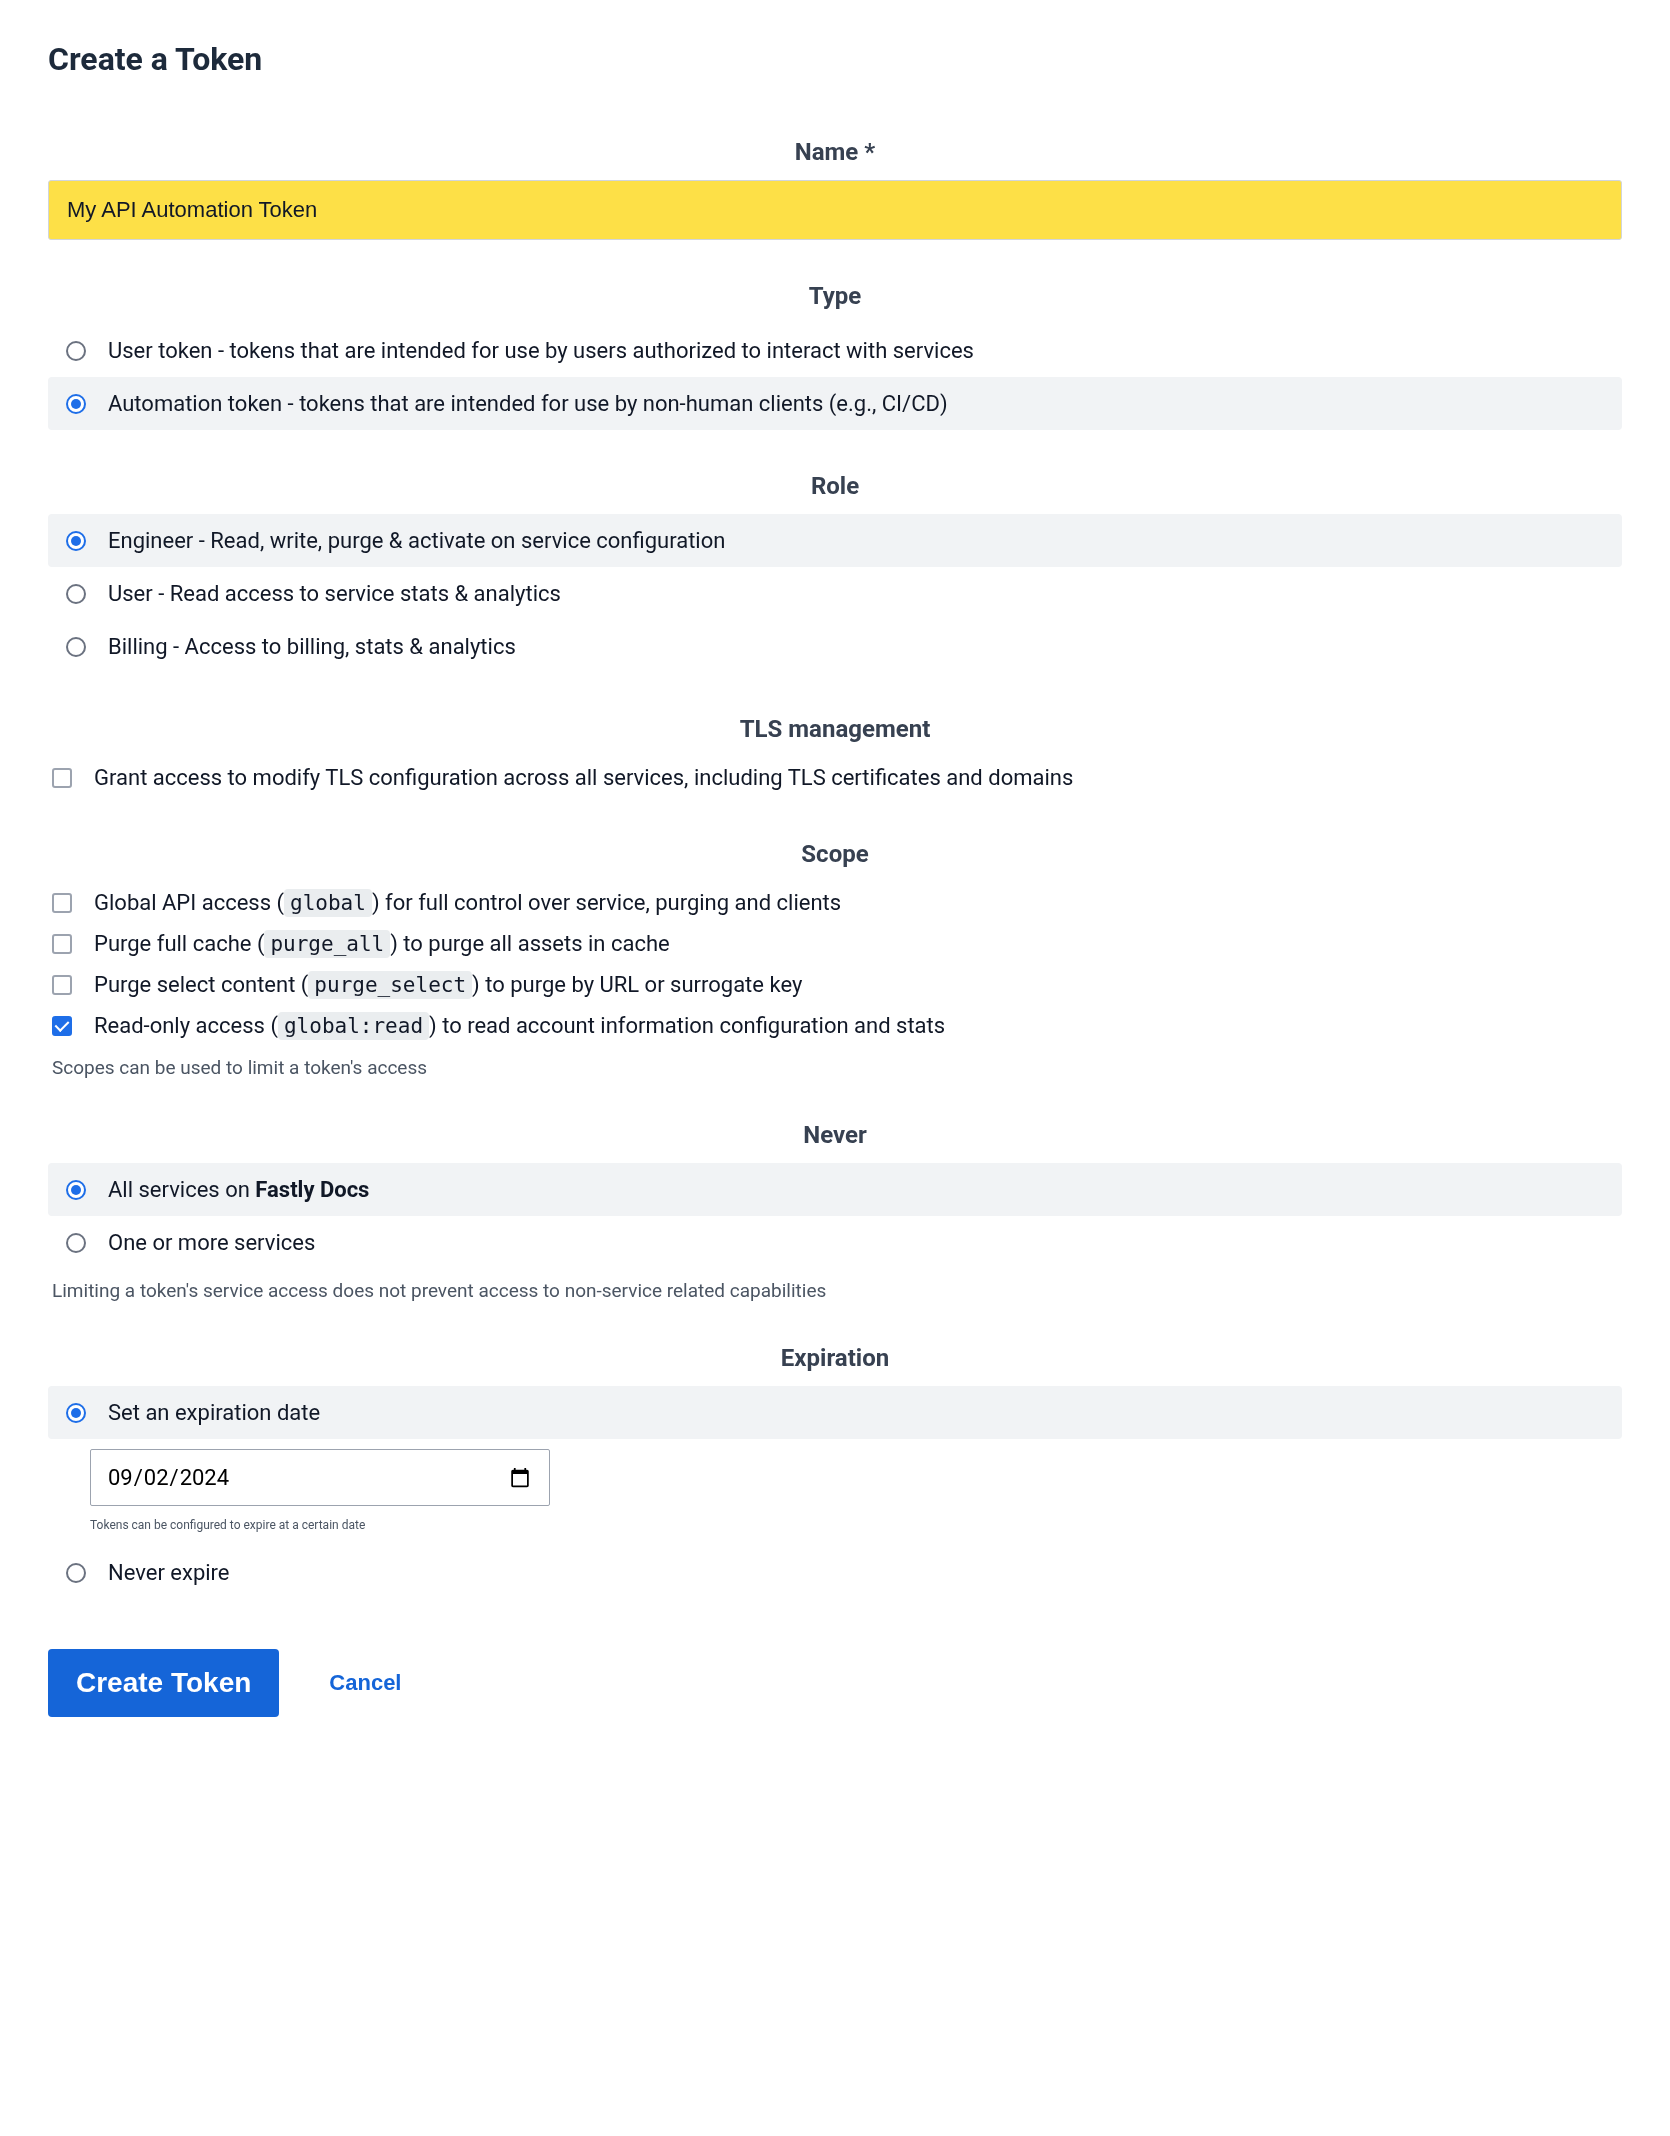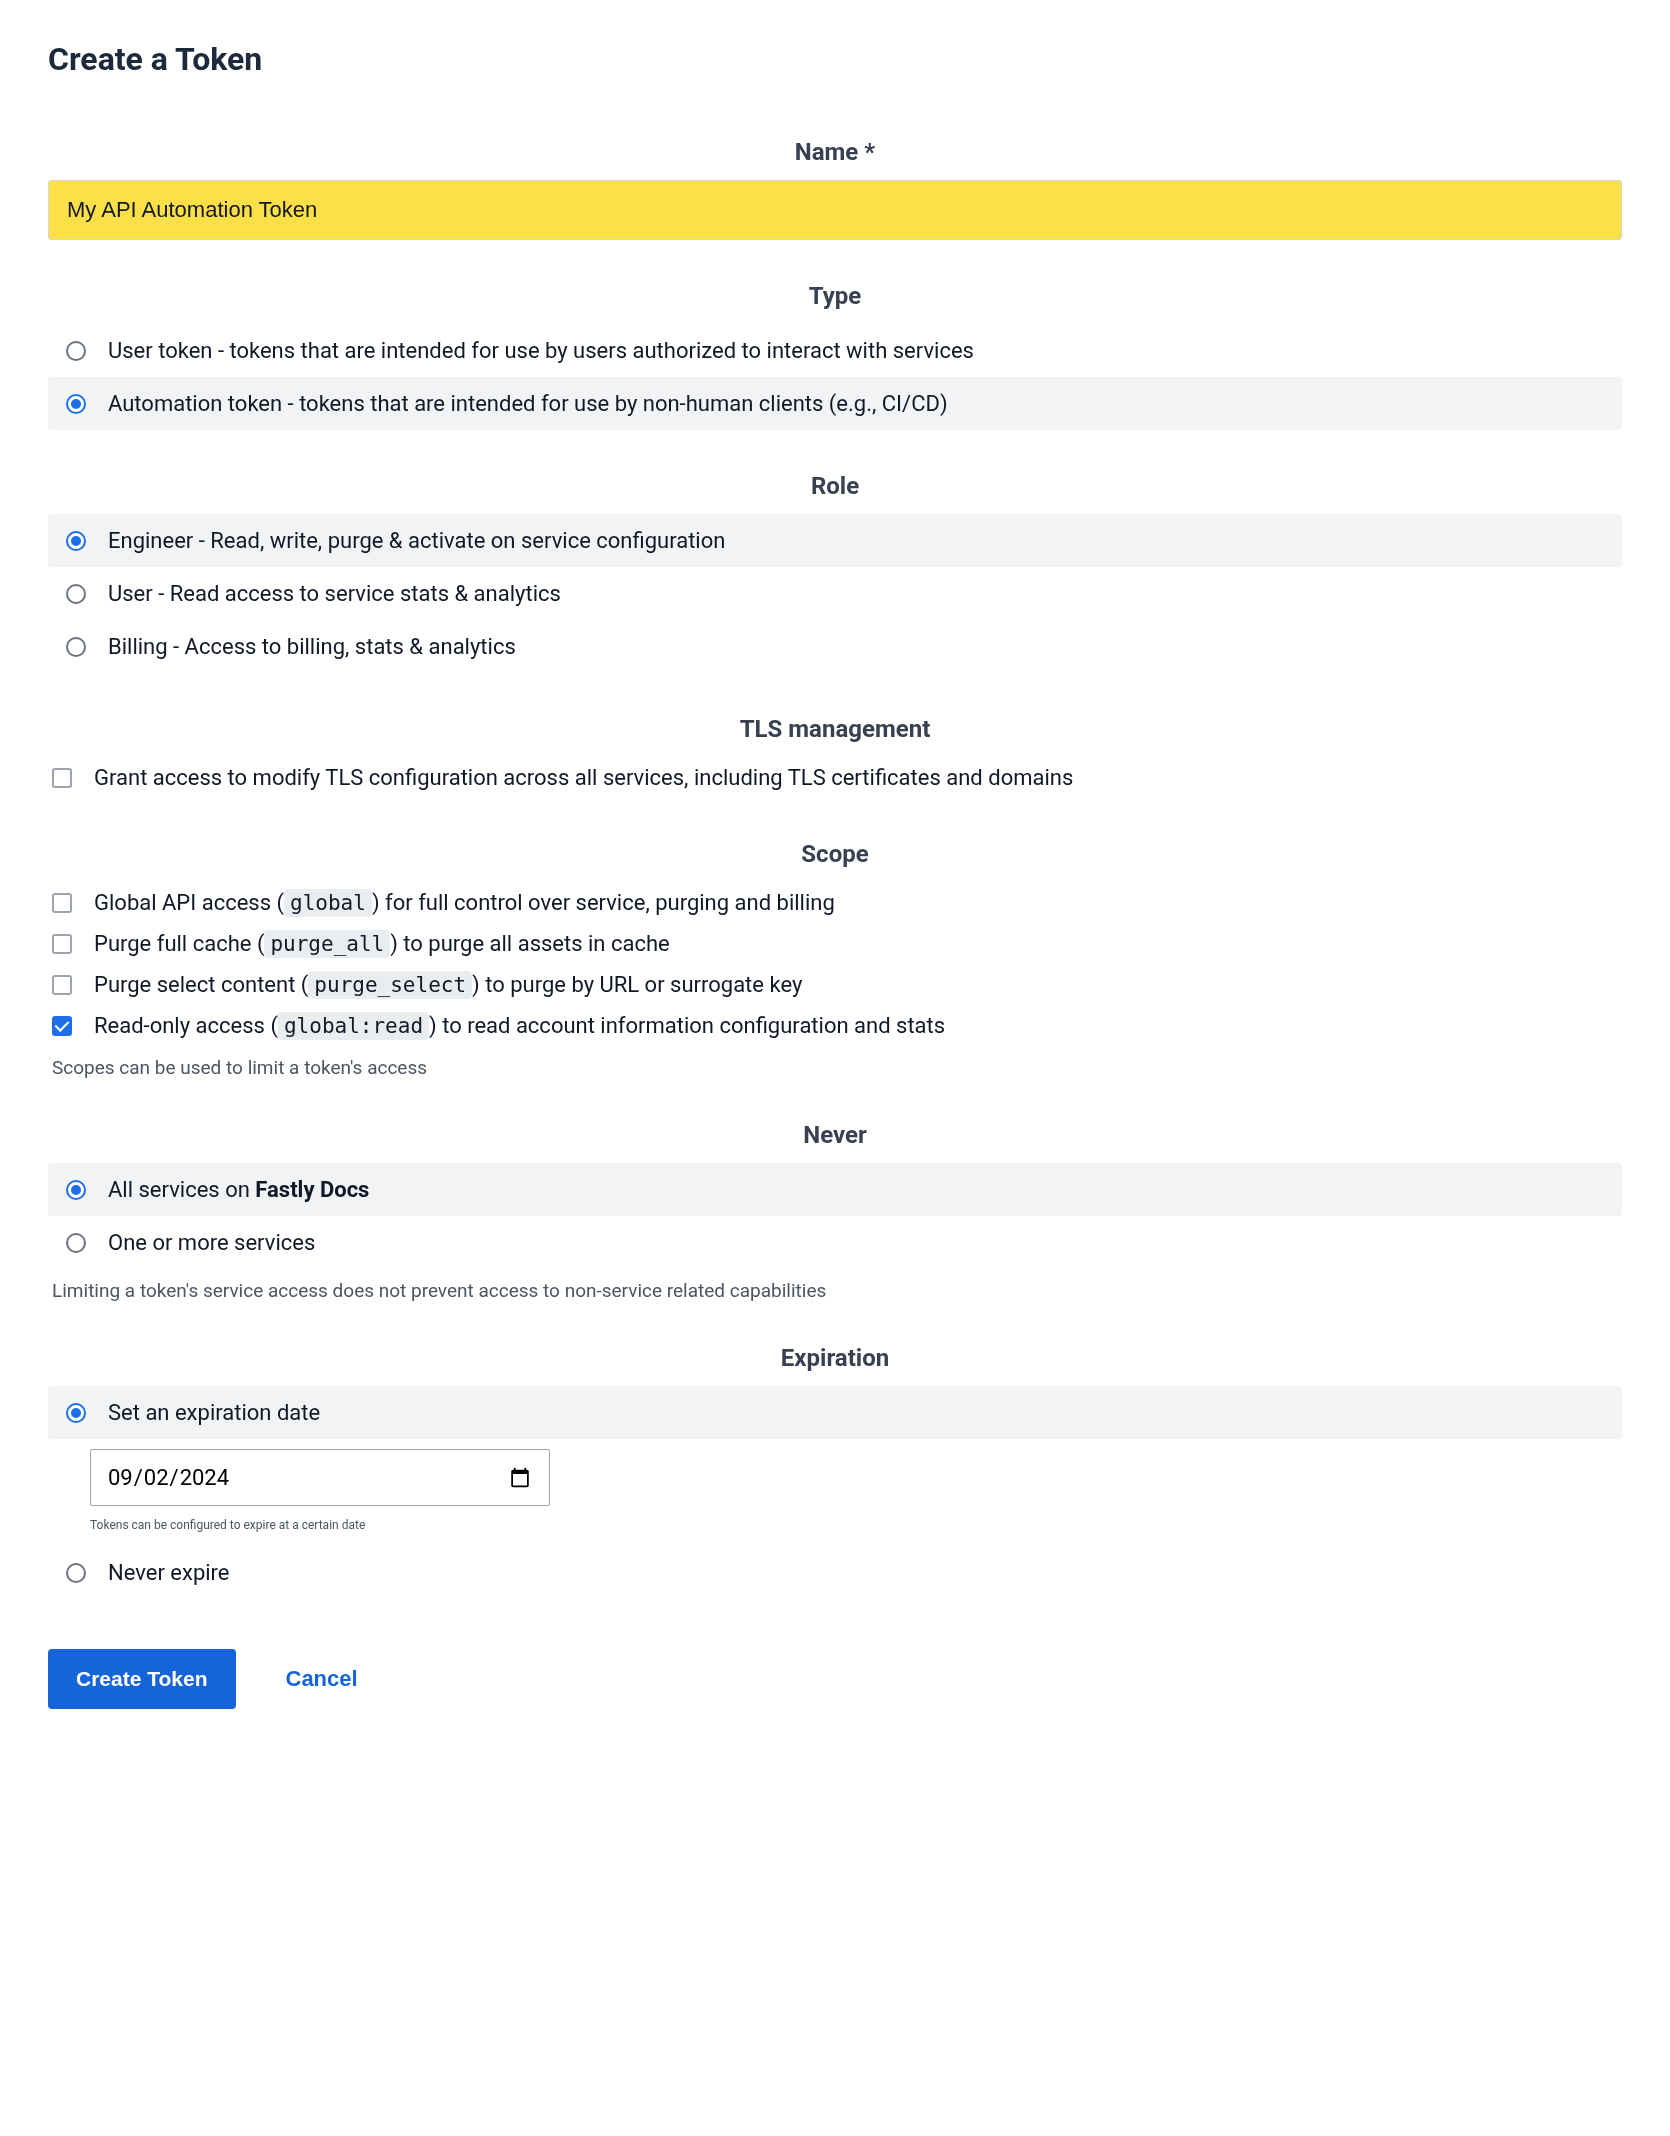--- a/index.html
+++ b/index.html
@@ -143,21 +143,21 @@
     display: flex;
     align-items: center;
     gap: 50px;
     margin-top: 50px;
   }
   .btn-primary {
     background: #1565d8;
     color: #fff;
     border: none;
     padding: 18px 28px;
-    font-size: 21px;
+    font-size: 28px;
     font-weight: 600;
     border-radius: 4px;
     cursor: pointer;
   }
   .btn-link {
     background: none;
     border: none;
     color: #1565d8;
     font-size: 22px;
     font-weight: 600;
@@ -212,21 +212,21 @@
     <span class="option-label">Grant access to modify TLS configuration across all services, including TLS certificates and domains</span>
   </div>
 </div>
 
 <div class="field-group">
   <label class="field-label">Scope</label>
 
   <div class="scope-row">
     <input type="checkbox" class="checkbox" style="">
     <span class="option-label">
-      <span>Global API access (</span><code>global</code><span>) for full control over service, purging and billing</span>
+      <span>Global API access (</span><code>global</code><span>) for full control over service, purging and clients</span>
     </span>
   </div>
 
   <div class="scope-row">
     <input type="checkbox" class="checkbox" style="">
     <span class="option-label">
       <span>Purge full cache (</span><code>purge_all</code><span>) to purge all assets in cache</span>
     </span>
   </div>
 

